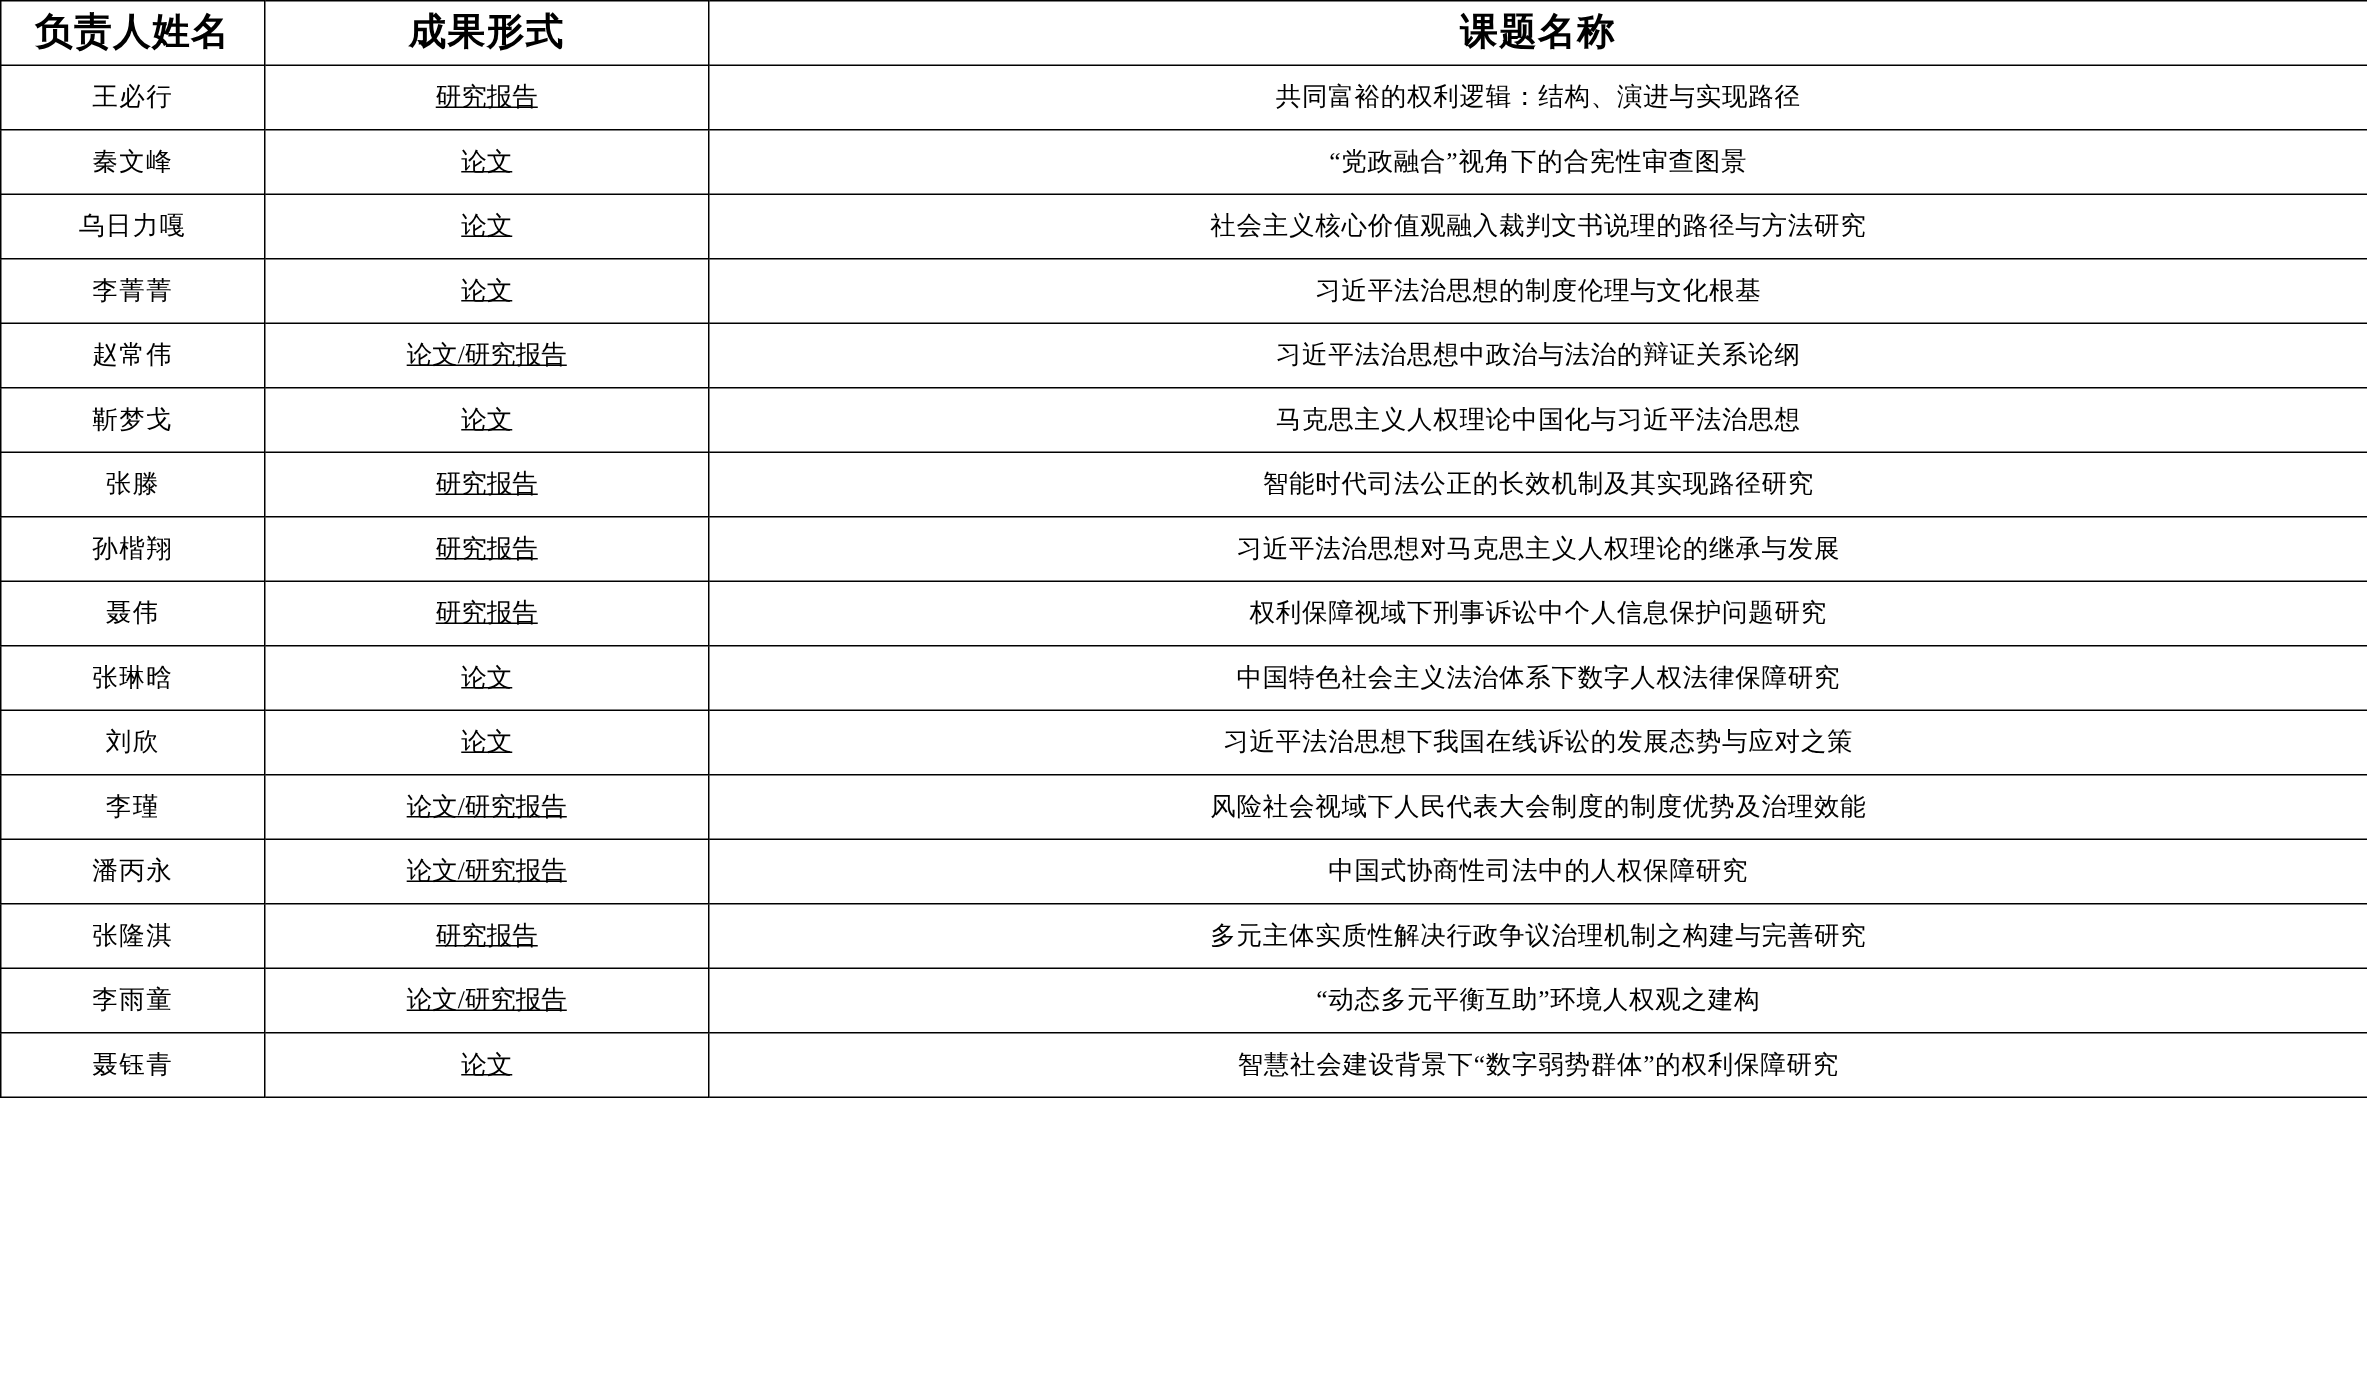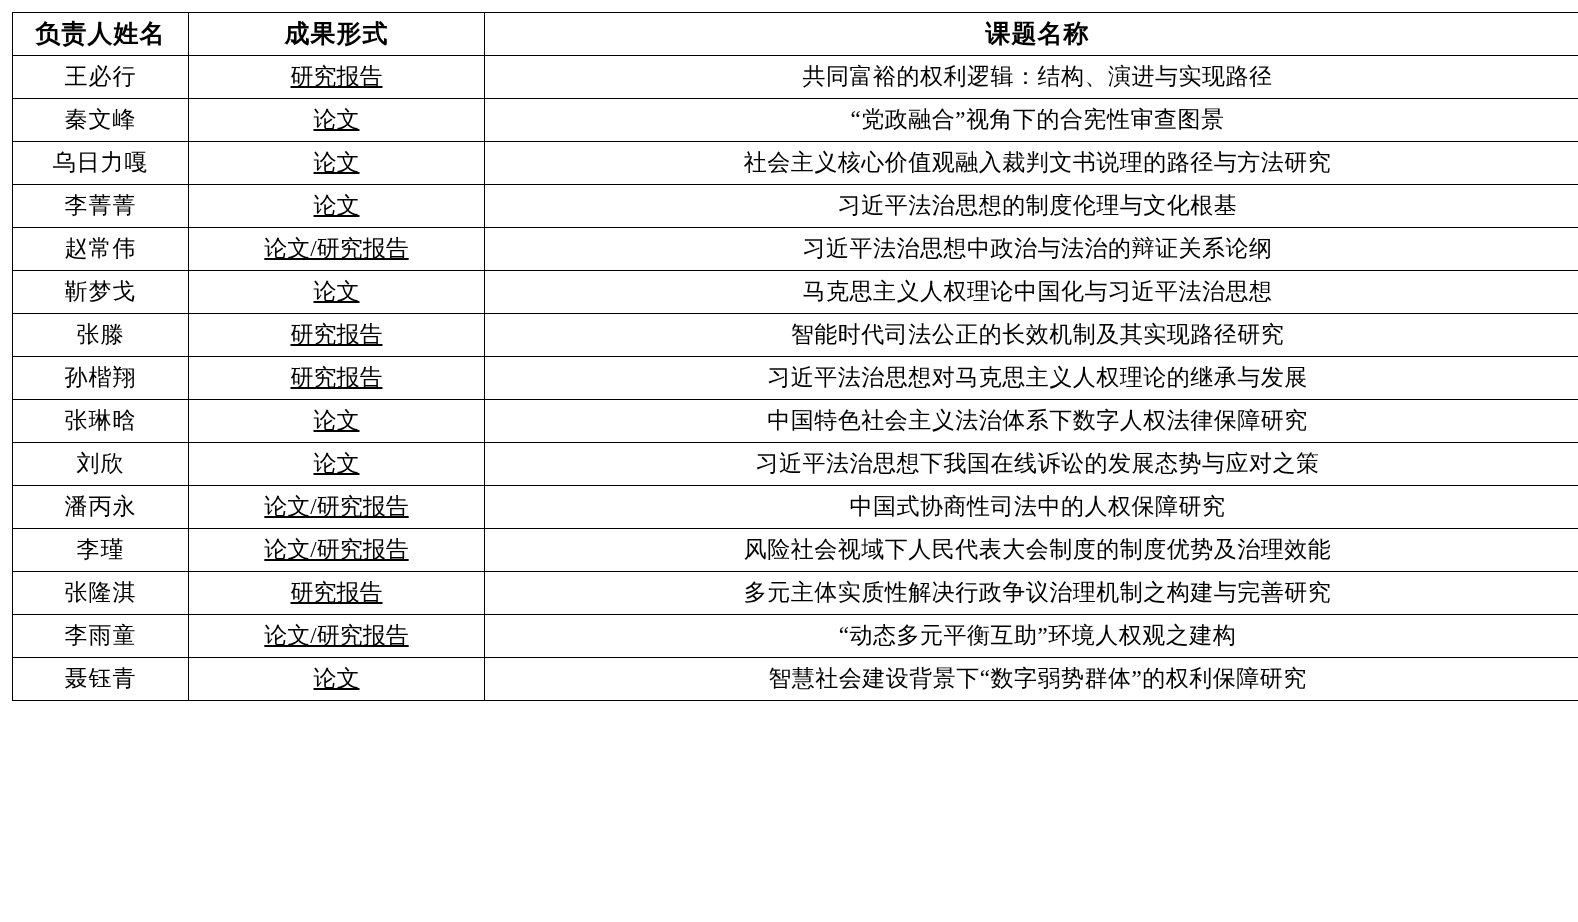--- a/index.html
+++ b/index.html
@@ -11,21 +11,21 @@
     width: 1578px;
     height: 922px;
     font-family: "Liberation Serif", "DejaVu Serif", serif;
     color: #000000;
     overflow: hidden;
   }
   .sheet {
     width: 1578px;
     height: 922px;
     box-sizing: border-box;
-    padding: 12px;
+    padding: 0;
   }
   table.results-table {
     border-collapse: collapse;
     width: 1578px;
     table-layout: fixed;
   }
   table.results-table td,
   table.results-table th {
     border: 1px solid #000000;
     text-align: center;
@@ -36,21 +36,21 @@
     white-space: nowrap;
     overflow: hidden;
   }
   table.results-table thead th {
     font-weight: bold;
     font-size: 25px;
     letter-spacing: 1px;
   }
   table.results-table tbody td {
     font-weight: normal;
-    font-size: 23px;
+    font-size: 17px;
   }
   col.col-name   { width: 176px; }
   col.col-form   { width: 296px; }
   col.col-title  { width: 1106px; }
 
   td.cell-name  { font-size: 24px; letter-spacing: 1px; }
   td.cell-form  { font-size: 23px; text-decoration: underline; }
   td.cell-title { font-size: 23px; letter-spacing: 0.5px; }
 </style>
 </head>
@@ -105,38 +105,43 @@
         <td class="cell-name">张滕</td>
         <td class="cell-form">研究报告</td>
         <td class="cell-title">智能时代司法公正的长效机制及其实现路径研究</td>
       </tr>
       <tr>
         <td class="cell-name">孙楷翔</td>
         <td class="cell-form">研究报告</td>
         <td class="cell-title">习近平法治思想对马克思主义人权理论的继承与发展</td>
       </tr>
       <tr>
+        <td class="cell-name">聂伟</td>
+        <td class="cell-form">研究报告</td>
+        <td class="cell-title">权利保障视域下刑事诉讼中个人信息保护问题研究</td>
+      </tr>
+      <tr>
         <td class="cell-name">张琳晗</td>
         <td class="cell-form">论文</td>
         <td class="cell-title">中国特色社会主义法治体系下数字人权法律保障研究</td>
       </tr>
       <tr>
         <td class="cell-name">刘欣</td>
         <td class="cell-form">论文</td>
         <td class="cell-title">习近平法治思想下我国在线诉讼的发展态势与应对之策</td>
       </tr>
       <tr>
+        <td class="cell-name">李瑾</td>
+        <td class="cell-form">论文/研究报告</td>
+        <td class="cell-title">风险社会视域下人民代表大会制度的制度优势及治理效能</td>
+      </tr>
+      <tr>
         <td class="cell-name">潘丙永</td>
         <td class="cell-form">论文/研究报告</td>
         <td class="cell-title">中国式协商性司法中的人权保障研究</td>
-      </tr>
-      <tr>
-        <td class="cell-name">李瑾</td>
-        <td class="cell-form">论文/研究报告</td>
-        <td class="cell-title">风险社会视域下人民代表大会制度的制度优势及治理效能</td>
       </tr>
       <tr>
         <td class="cell-name">张隆淇</td>
         <td class="cell-form">研究报告</td>
         <td class="cell-title">多元主体实质性解决行政争议治理机制之构建与完善研究</td>
       </tr>
       <tr>
         <td class="cell-name">李雨童</td>
         <td class="cell-form">论文/研究报告</td>
         <td class="cell-title">“动态多元平衡互助”环境人权观之建构</td>

